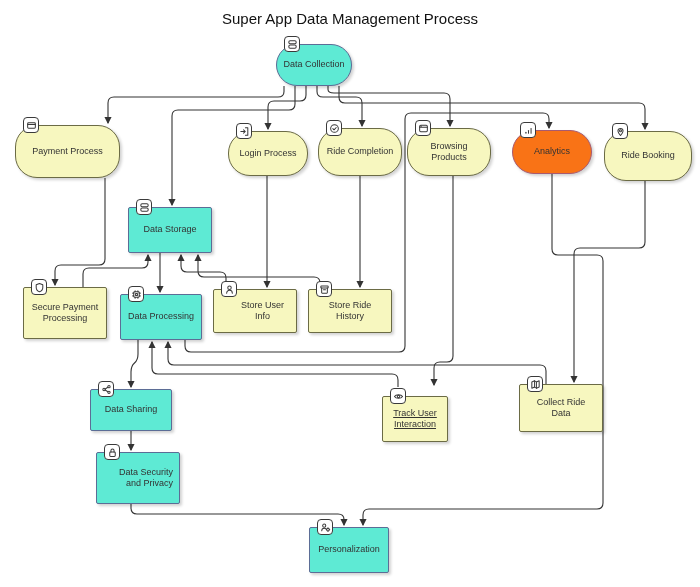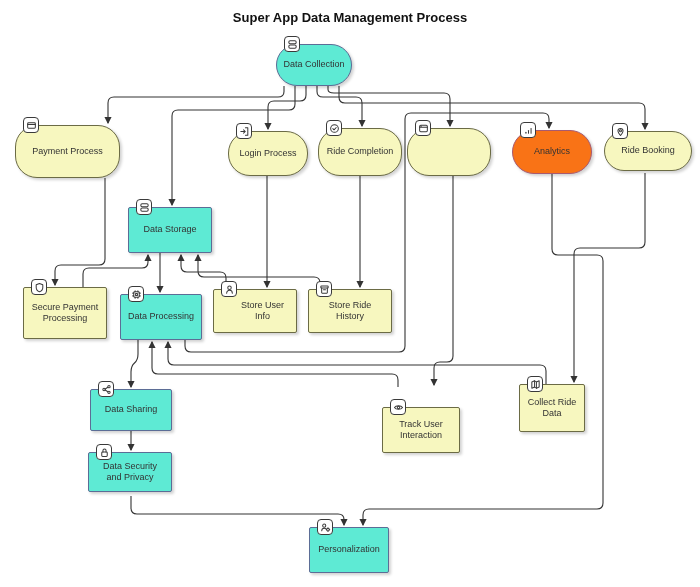--- a/index.html
+++ b/index.html
@@ -2,21 +2,21 @@
 <html><head>
 <meta charset="utf-8">
 <style>
   html,body{margin:0;padding:0;background:#fff;}
   #canvas{
     position:relative;width:700px;height:587px;background:#ffffff;overflow:hidden;
     font-family:"Liberation Sans", sans-serif;color:#333;
   }
   #diagram-title{
     position:absolute;top:10px;left:0;width:700px;text-align:center;
-    font-size:13px;font-weight:bold;color:#111;
+    font-size:15px;font-weight:normal;color:#111;
   }
   #edge-layer{position:absolute;left:0;top:0;pointer-events:none;}
   .node{
     position:absolute;display:flex;align-items:center;justify-content:center;
     box-sizing:border-box;border:1.4px solid #555;
     font-size:9px;line-height:1.25;text-align:center;
     box-shadow:2px 2px 3px rgba(0,0,0,0.18);
     z-index:2;cursor:default;
   }
   .stadium{border-radius:22px;}
@@ -112,34 +112,35 @@
   </div>
 
   <div class="node stadium yellow" style="left:407px;top:128px;width:84px;height:48px;">
     <span class="badge">
         <svg viewBox="0 0 12 12">
           <rect x="1.8" y="2.5" width="8.4" height="7" rx="1.2"></rect>
           <line x1="1.8" y1="4.6" x2="10.2" y2="4.6"></line>
           <circle cx="3.4" cy="3.55" r="0.3"></circle>
         </svg>
       </span>
+    <span class="label">Browsing Products</span>
   </div>
 
   <div class="node stadium pink" style="left:512px;top:130px;width:80px;height:44px;">
     <span class="badge">
         <svg viewBox="0 0 12 12">
           <path d="M3.2,9 V7.8"></path>
           <path d="M6,9 V6"></path>
           <path d="M8.8,9 V3.8"></path>
         </svg>
       </span>
     <span class="label">Analytics</span>
   </div>
 
-  <div class="node stadium yellow" style="left:604px;top:131px;width:88px;height:40px;">
+  <div class="node stadium yellow" style="left:604px;top:131px;width:88px;height:50px;">
     <span class="badge">
         <svg viewBox="0 0 12 12">
           <path d="M6,10.4 C4.2,8.2 3.2,7 3.2,5.4 a2.8,2.8 0 1 1 5.6,0 C8.8,7 7.8,8.2 6,10.4 Z"></path>
           <circle cx="6" cy="5.3" r="1.1"></circle>
         </svg>
       </span>
     <span class="label">Ride Booking</span>
   </div>
 
   <div class="node rect blue" style="left:128px;top:207px;width:84px;height:46px;">
@@ -198,41 +199,41 @@
         <svg viewBox="0 0 12 12">
           <circle cx="3.3" cy="6" r="1.3"></circle>
           <circle cx="8.7" cy="2.9" r="1.3"></circle>
           <circle cx="8.7" cy="9.1" r="1.3"></circle>
           <path d="M4.5,5.4 L7.5,3.5 M4.5,6.6 L7.5,8.5"></path>
         </svg>
       </span>
     <span class="label">Data Sharing</span>
   </div>
 
-  <div class="node rect yellow" style="left:382px;top:407px;width:78px;height:46px;">
+  <div class="node rect yellow" style="left:382px;top:396px;width:66px;height:46px;text-decoration:underline;">
     <span class="badge">
         <svg viewBox="0 0 12 12">
           <path d="M1.6,6 C3.2,3.4 8.8,3.4 10.4,6 C8.8,8.6 3.2,8.6 1.6,6 Z"></path>
           <circle cx="6" cy="6" r="1.3"></circle>
         </svg>
       </span>
     <span class="label">Track User Interaction</span>
   </div>
 
-  <div class="node rect yellow" style="left:519px;top:384px;width:66px;height:48px;justify-content:flex-end;">
+  <div class="node rect yellow" style="left:519px;top:384px;width:84px;height:48px;justify-content:flex-end;">
     <span class="badge">
         <svg viewBox="0 0 12 12">
           <path d="M2,3.2 L5,2 L7,3.2 L10,2 V8.8 L7,10 L5,8.8 L2,10 Z"></path>
           <path d="M5,2 V8.8 M7,3.2 V10"></path>
         </svg>
       </span>
     <span class="label">Collect Ride Data</span>
   </div>
 
-  <div class="node rect blue" style="left:88px;top:452px;width:84px;height:40px;">
+  <div class="node rect blue" style="left:96px;top:452px;width:84px;height:52px;text-align:right;">
     <span class="badge">
         <svg viewBox="0 0 12 12">
           <rect x="3" y="5.4" width="6" height="5" rx="1"></rect>
           <path d="M4.3,5.4 V3.9 a1.7,1.7 0 0 1 3.4,0 V5.4"></path>
         </svg>
       </span>
     <span class="label">Data Security and Privacy</span>
   </div>
 
   <div class="node rect blue" style="left:309px;top:527px;width:80px;height:46px;">

